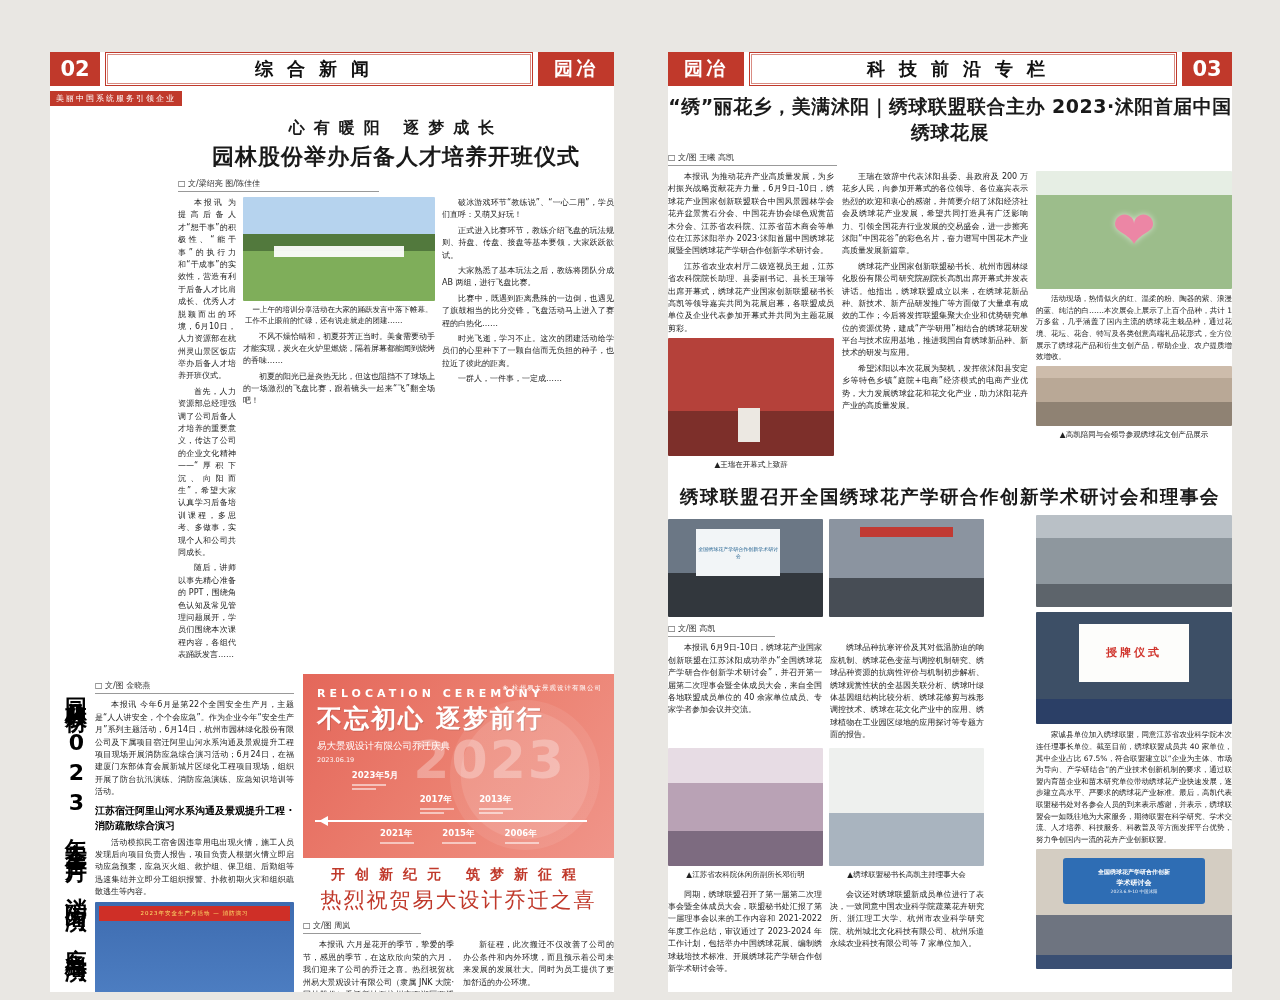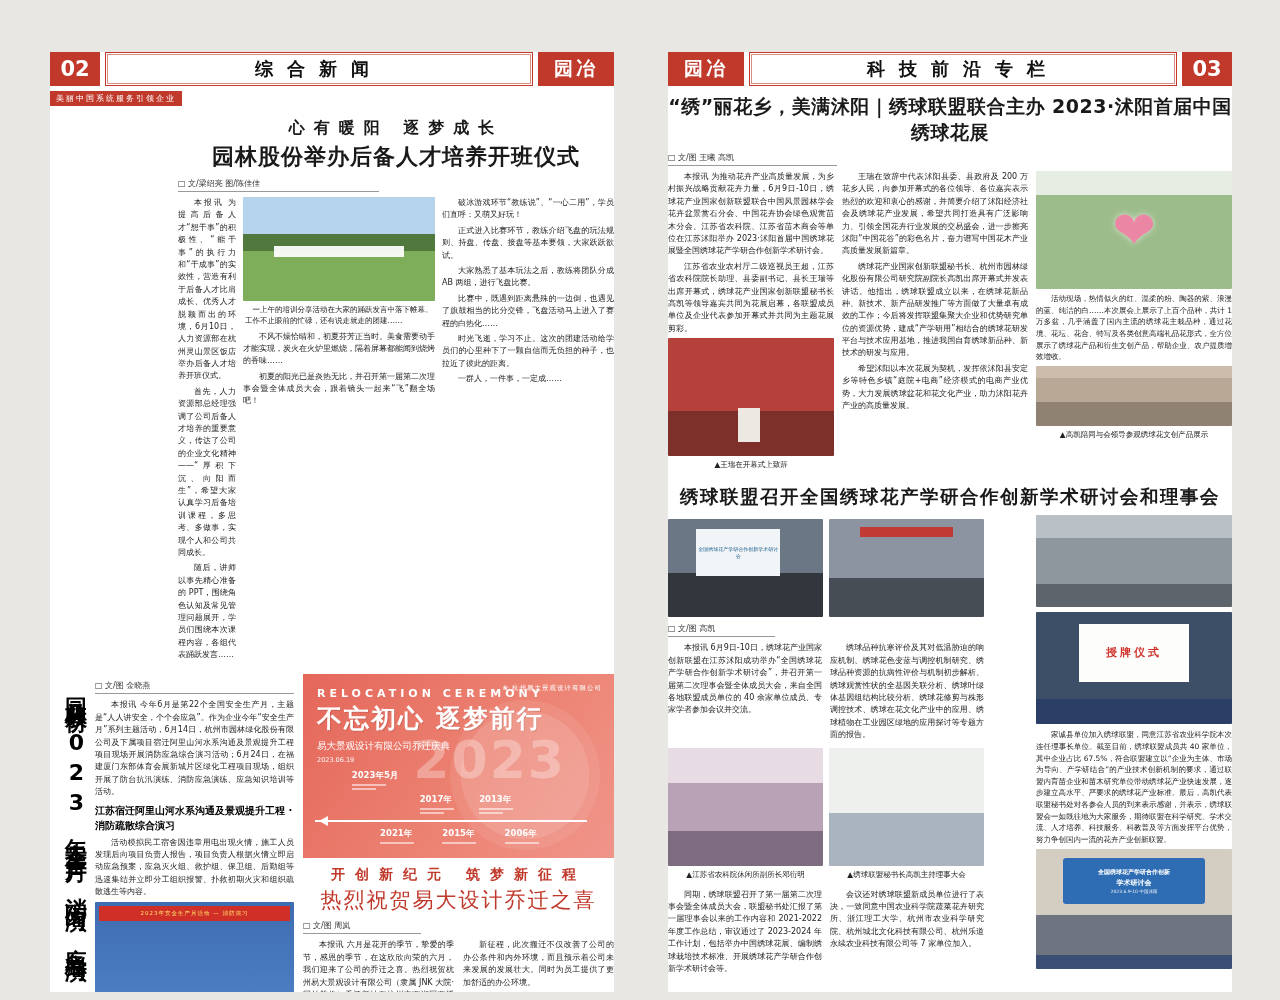--- a/index.html
+++ b/index.html
@@ -134,21 +134,21 @@
           <p class="bt">本报讯 为提高后备人才“想干事”的积极性、“能干事”的执行力和“干成事”的实效性，营造有利于后备人才比肩成长、优秀人才脱颖而出的环境，6月10日，人力资源部在杭州灵山景区饭店举办后备人才培养开班仪式。</p>
           <p class="bt">首先，人力资源部总经理强调了公司后备人才培养的重要意义，传达了公司的企业文化精神——“厚积下沉、向阳而生”，希望大家认真学习后备培训课程，多思考、多做事，实现个人和公司共同成长。</p>
           <p class="bt">随后，讲师以事先精心准备的 PPT，围绕角色认知及常见管理问题展开，学员们围绕本次课程内容，各组代表踊跃发言……</p>
         </div>
         <div class="a1-c2">
           <div class="ph ph-grass">
             <div class="gp-banner"></div>
           </div>
           <p class="cap">一上午的培训分享活动在大家的踊跃发言中落下帷幕。工作不止眼前的忙碌，还有说走就走的团建……</p>
           <p class="bt">不风不燥恰晴和，初夏芬芳正当时。美食需要动手才能实现，炭火在火炉里燃烧，隔着屏幕都能闻到烧烤的香味……</p>
-          <p class="bt">初夏的阳光已是炎热无比，并召开第一届第二次理事会暨全体成员大会，跟着镜头一起来“飞”翻全场吧！</p>
+          <p class="bt">初夏的阳光已是炎热无比，但这也阻挡不了球场上的一场激烈的飞盘比赛，跟着镜头一起来“飞”翻全场吧！</p>
         </div>
         <div class="a1-c3">
           <p class="bt">破冰游戏环节“教练说”、“一心二用”，学员们直呼：又萌又好玩！</p>
           <p class="bt">正式进入比赛环节，教练介绍飞盘的玩法规则、持盘、传盘、接盘等基本要领，大家跃跃欲试。</p>
           <p class="bt">大家熟悉了基本玩法之后，教练将团队分成 AB 两组，进行飞盘比赛。</p>
           <p class="bt">比赛中，既遇到距离悬殊的一边倒，也遇见了旗鼓相当的比分交锋，飞盘活动马上进入了赛程的白热化……</p>
           <p class="bt">时光飞逝，学习不止。这次的团建活动给学员们的心里种下了一颗自信而无负担的种子，也拉近了彼此的距离。</p>
           <p class="bt">一群人，一件事，一定成……</p>
         </div>
       </div>

